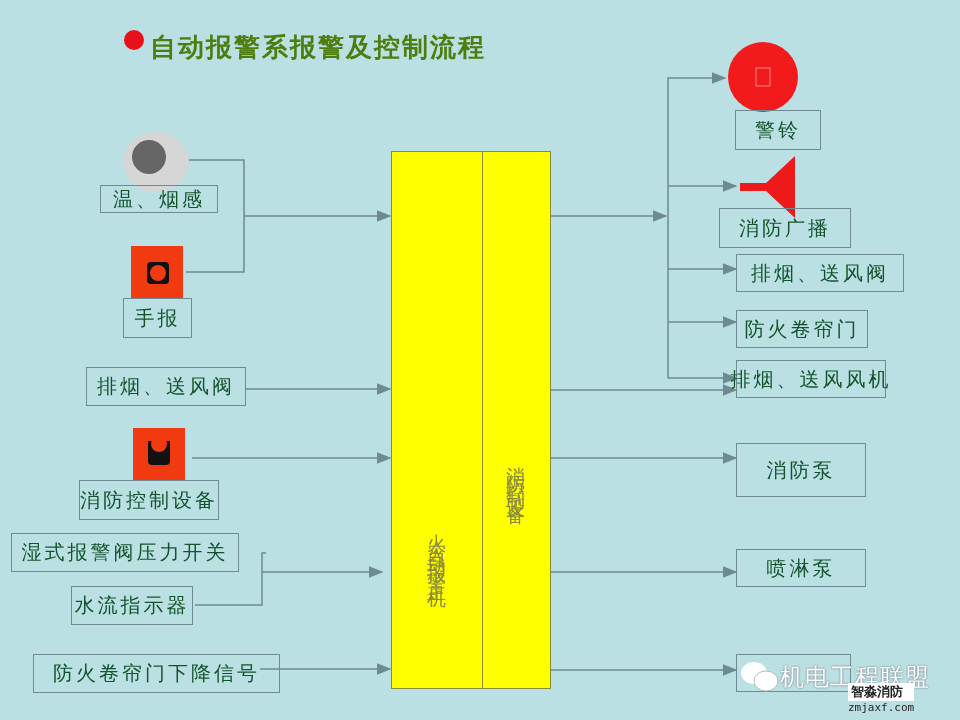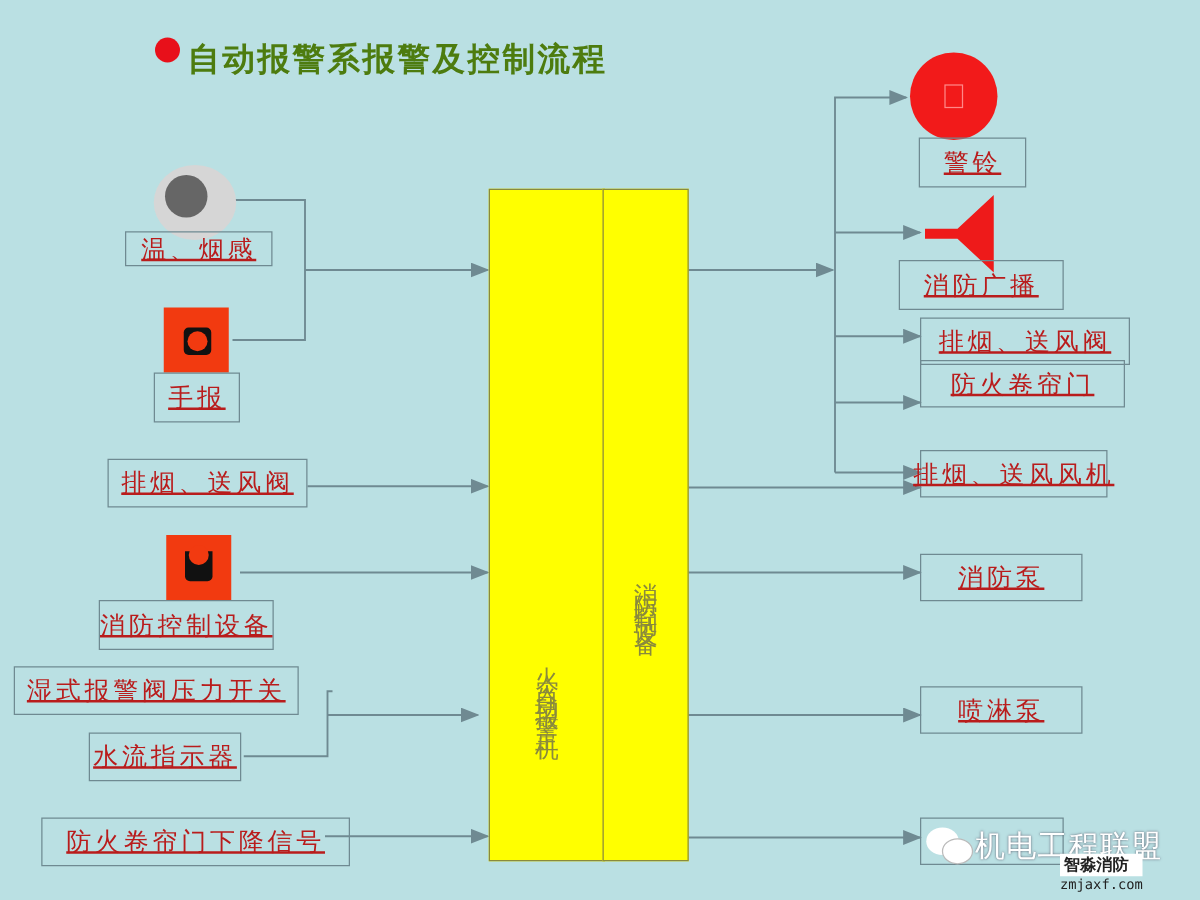--- a/index.html
+++ b/index.html
@@ -1,22 +1,22 @@
 <!DOCTYPE html>
 <html><head>
 <meta charset="utf-8">
 <style>
   html,body{margin:0;padding:0;}
   body{width:960px;height:720px;background:#bae0e3;position:relative;overflow:hidden;
        font-family:"DejaVu Serif","Liberation Serif",serif;}
   .title{position:absolute;left:124px;top:30px;font-size:26px;color:#4d7c0f;font-weight:bold;letter-spacing:2px;
          display:flex;align-items:flex-start;}
   .title .dot{width:20px;height:20px;border-radius:50%;background:#e8101a;margin-right:6px;}
-  .box{position:absolute;border:1.5px solid #6f8a92;box-sizing:border-box;color:#b91c1c;
-       font-size:20px;display:flex;align-items:center;justify-content:center;letter-spacing:3px;white-space:nowrap;text-decoration:underline;}
+  .box{position:absolute;border:1.5px solid #6f8a92;box-sizing:border-box;color:#14532d;
+       font-size:20px;display:flex;align-items:center;justify-content:center;letter-spacing:3px;white-space:nowrap;}
   .main{position:absolute;top:151px;height:538px;background:#ffff00;border:1.5px solid #8a8a3c;box-sizing:border-box;
         color:#8a8a3c;font-size:19px;display:flex;flex-direction:column;align-items:center;justify-content:center;}
   .main span{display:block;line-height:28px;}
   svg.lines{position:absolute;left:0;top:0;}
   .wm{position:absolute;left:740px;top:660px;display:flex;align-items:center;}
   .wm .name{font-family:"DejaVu Sans","Liberation Sans",sans-serif;font-size:24px;color:#fff;
             text-shadow:0 0 2px #556;letter-spacing:1px;}
   .wm2{position:absolute;left:848px;top:683px;font-family:"DejaVu Sans",sans-serif;}
   .wm2 .cn{font-size:13px;font-weight:bold;color:#222;background:#fff;padding:0 3px;}
   .wm2 .url{font-size:11px;color:#222;font-family:"DejaVu Sans Mono",monospace;}
@@ -93,23 +93,23 @@
 <div class="main" style="left:391px;width:93px;padding-top:260px">
   <span style="writing-mode:vertical-rl;letter-spacing:8px">火灾自动报警主机</span>
 </div>
 <div class="main" style="left:482px;width:69px;padding-top:110px">
   <span style="writing-mode:vertical-rl;letter-spacing:8px">消防控制设备</span>
 </div>
 
 <div class="box" style="left:735px;top:110px;width:86px;height:40px">警铃</div>
 <div class="box" style="left:719px;top:208px;width:132px;height:40px">消防广播</div>
 <div class="box" style="left:736px;top:254px;width:168px;height:38px">排烟、送风阀</div>
-<div class="box" style="left:736px;top:288px;width:164px;height:38px">防火卷帘门</div>
+<div class="box" style="left:736px;top:310px;width:132px;height:38px">防火卷帘门</div>
 <div class="box" style="left:736px;top:360px;width:150px;height:38px">排烟、送风风机</div>
-<div class="box" style="left:736px;top:443px;width:130px;height:38px">消防泵</div>
+<div class="box" style="left:736px;top:443px;width:130px;height:54px">消防泵</div>
 <div class="box" style="left:736px;top:549px;width:130px;height:38px">喷淋泵</div>
 <div class="box" style="left:736px;top:654px;width:115px;height:38px"></div>
 
 <div class="wm">
   <svg width="40" height="34">
     <ellipse cx="14" cy="13" rx="13" ry="11" fill="#fff"></ellipse>
     <ellipse cx="26" cy="21" rx="12" ry="10" fill="#fff" stroke="#bbb"></ellipse>
   </svg>
   <span class="name">机电工程联盟</span>
 </div>

